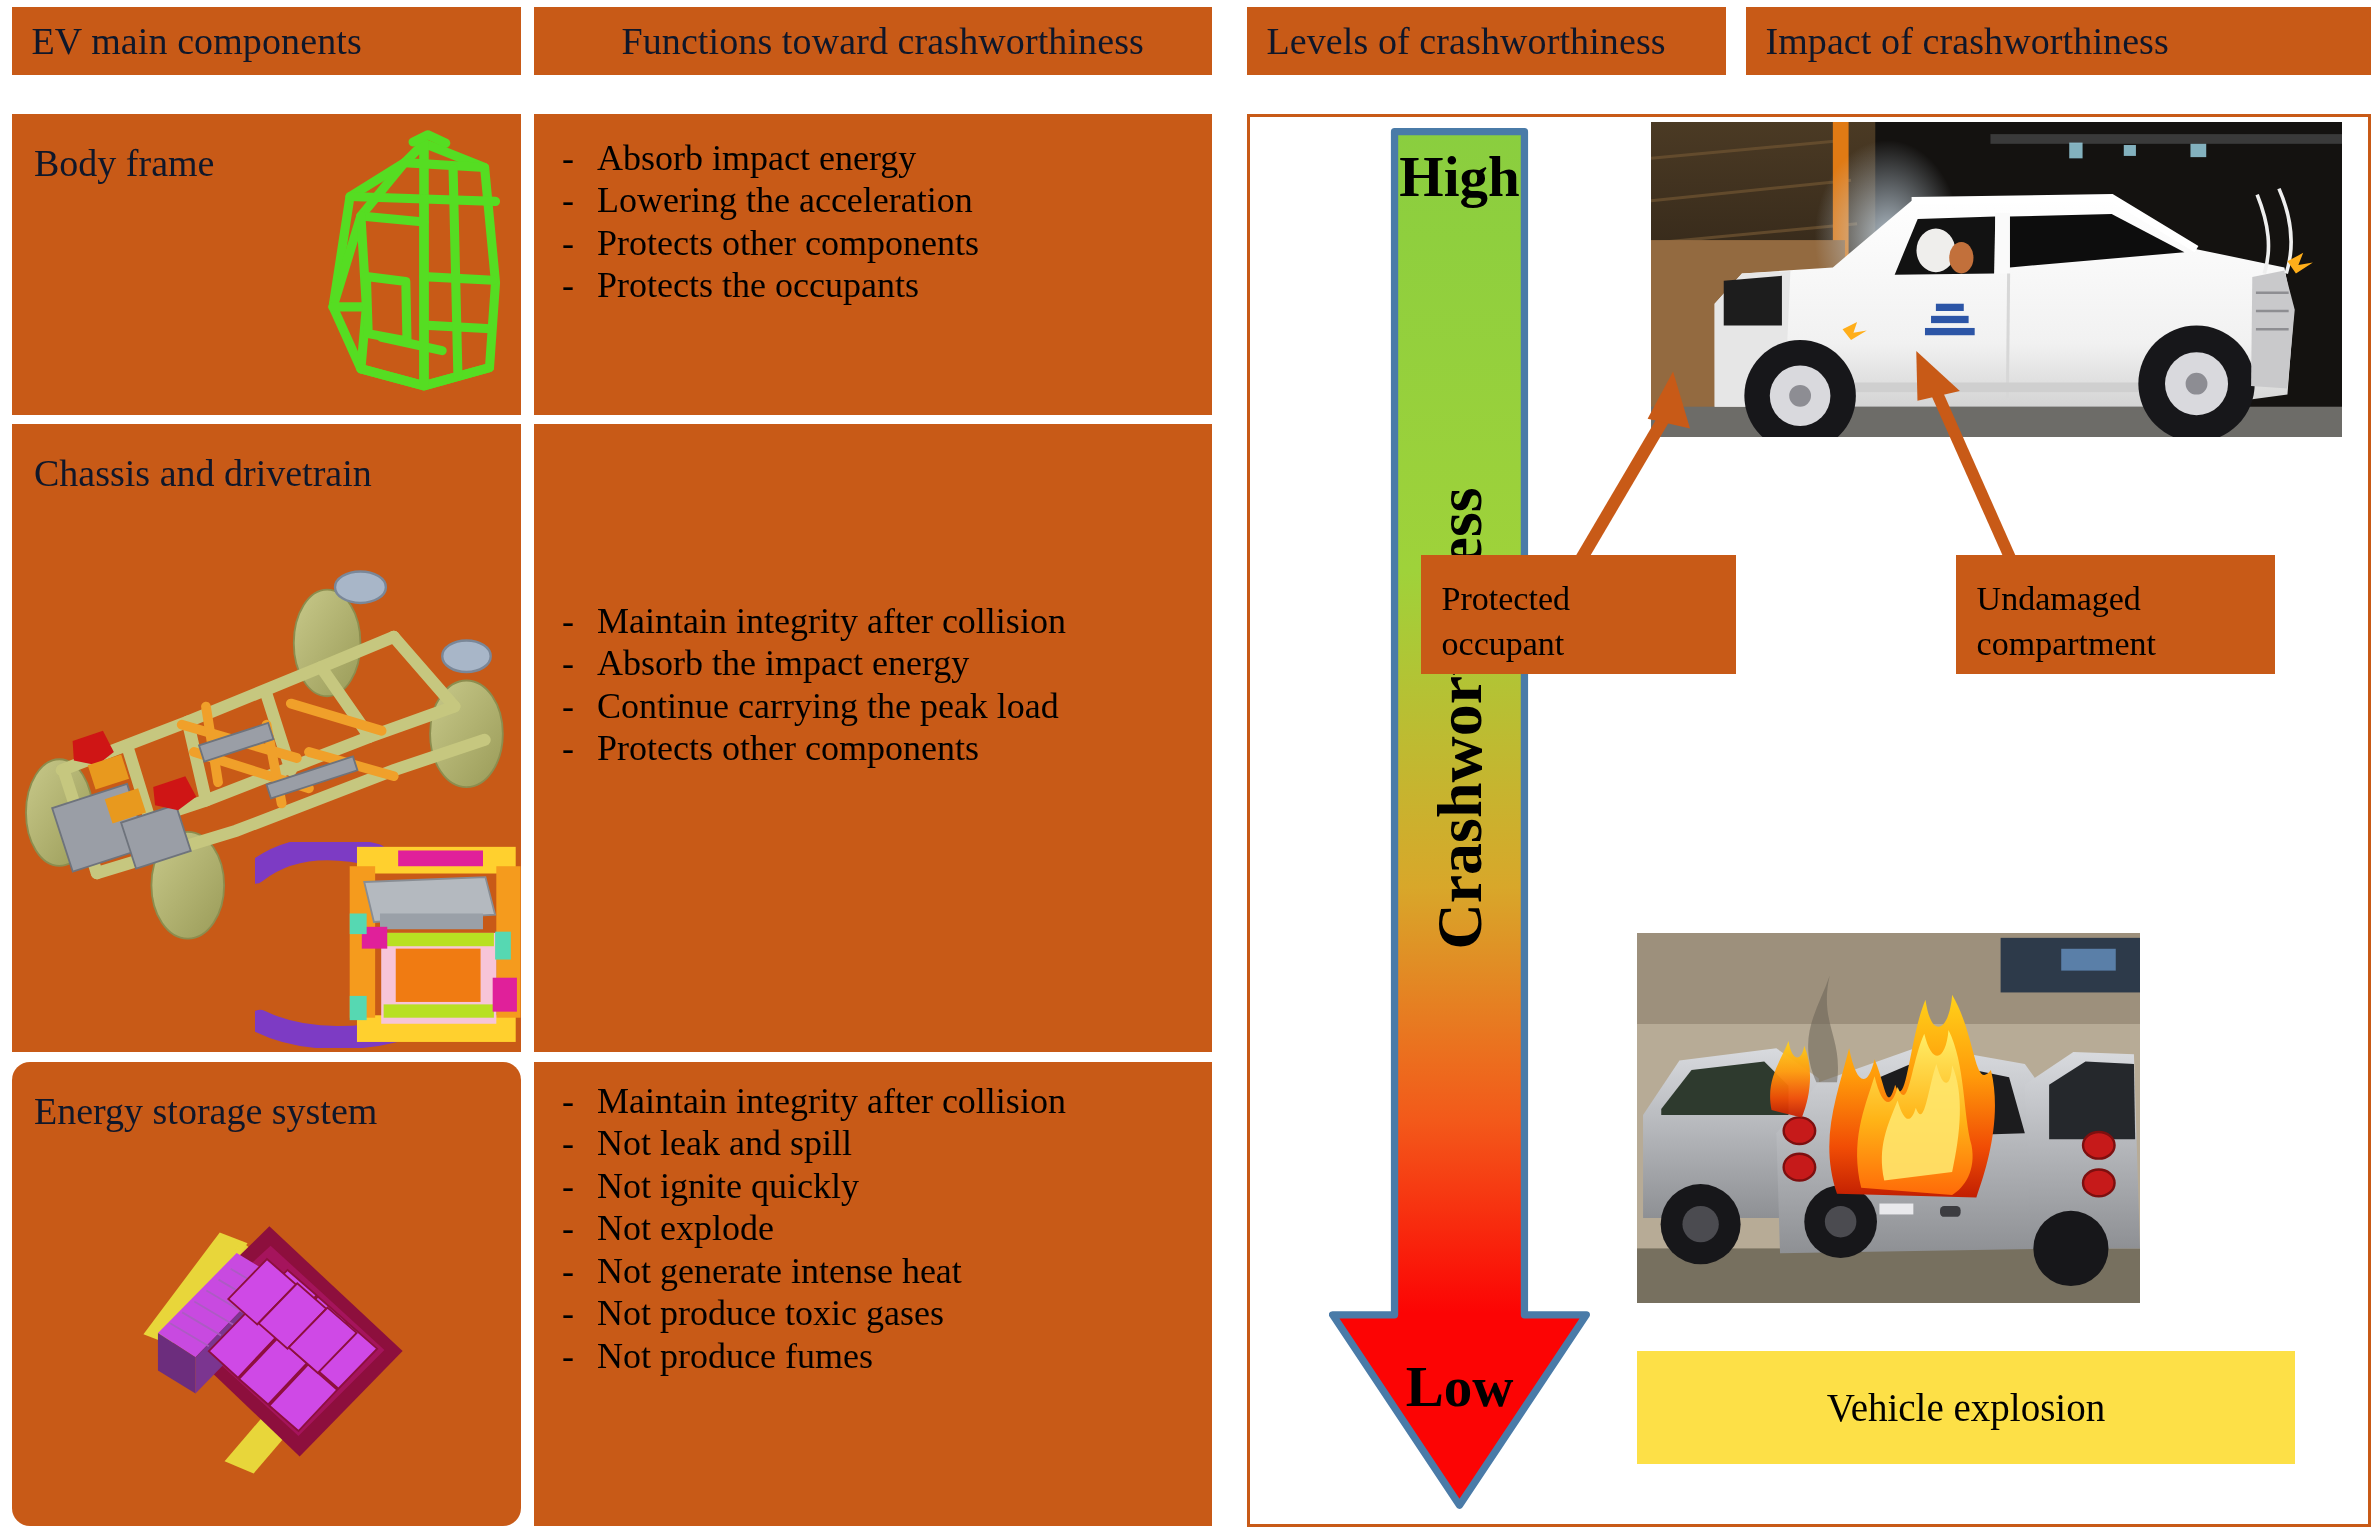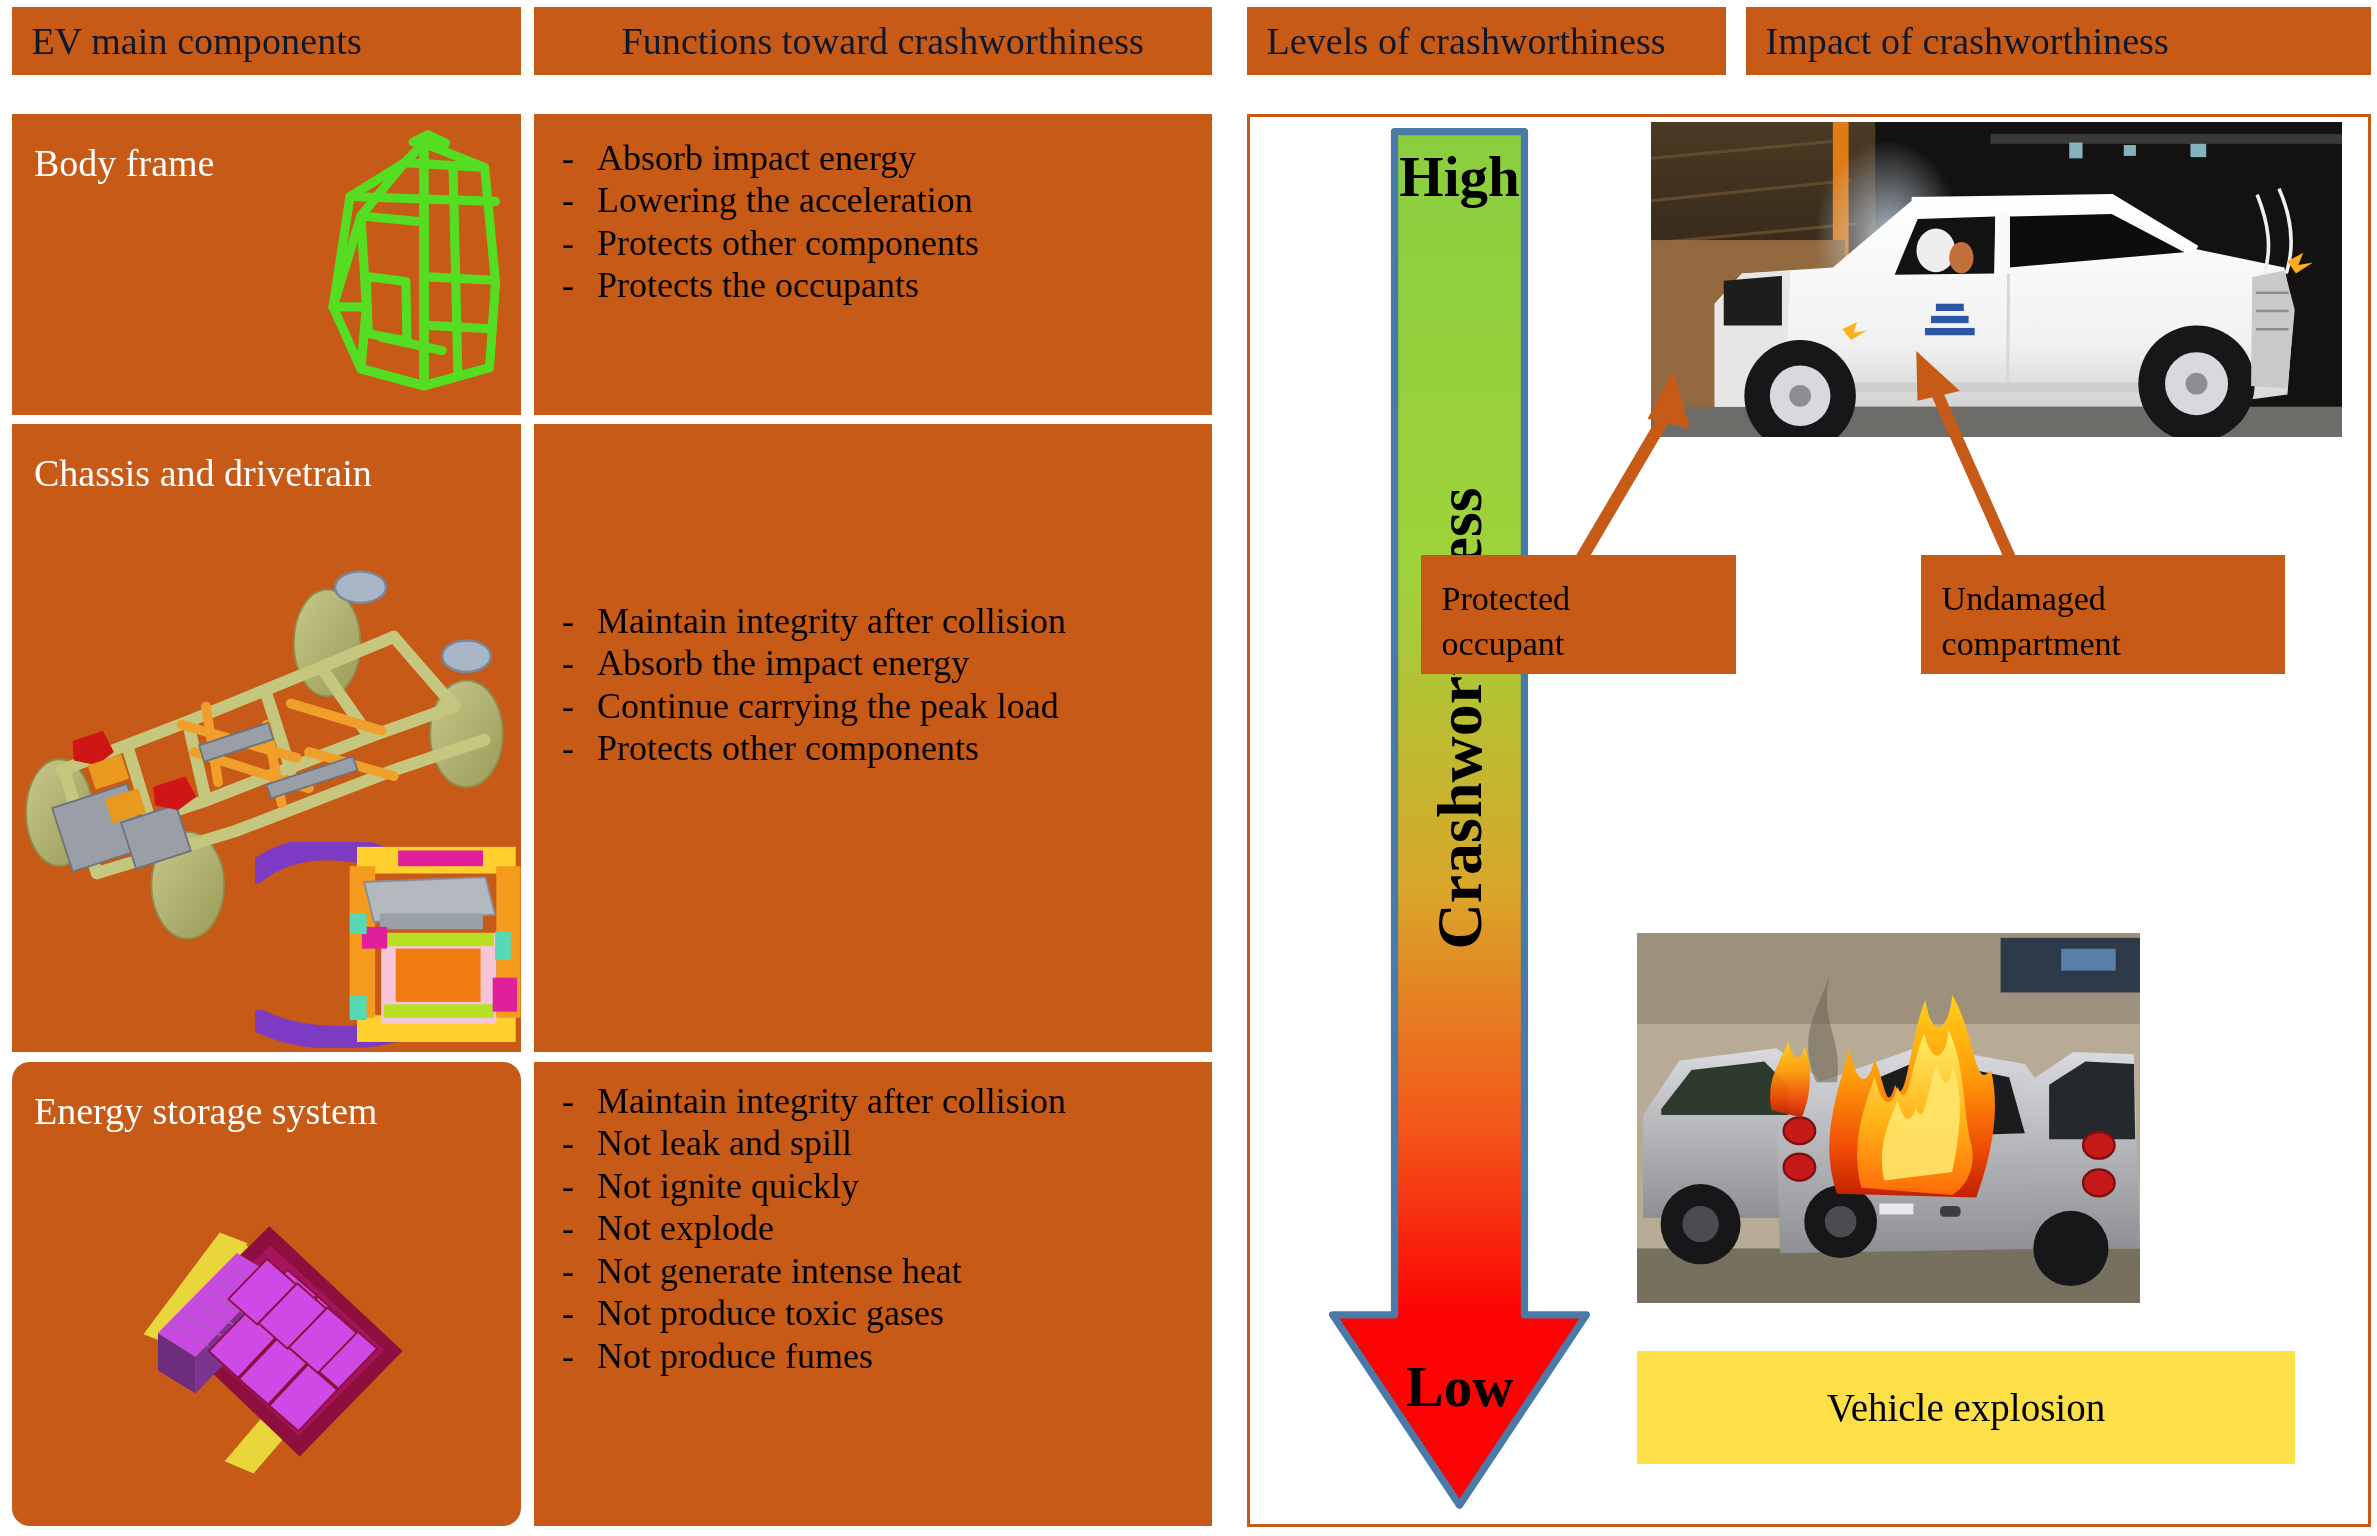--- a/index.html
+++ b/index.html
@@ -24,21 +24,21 @@
     font-size: 38px;
     color: #0f172a;
     letter-spacing: 0.1px;
     white-space: nowrap;
   }
 
   
   .cell-title {
     position: absolute;
     left: 22px; top: 27px;
-    font-size: 38px; color: #ffffff;
+    font-size: 38px; color: #0f172a;
     white-space: nowrap;
   }
 
   .fn-list {
     position: absolute;
     left: 28px;
     font-size: 36px;
     color: #000;
     line-height: 1.18;
   }
@@ -518,21 +518,21 @@
         <path d="M258 505 L96 140 L78 148 L240 512 Z"></path>
         <path d="M58 86 L130 152 L60 168 Z"></path>
       </g>
     </svg>
 
     <div class="callout" style="left:171px; top:438px; width:315px; height:119px;">
       <div>Protected</div>
       <div>occupant</div>
     </div>
 
-    <div class="callout" style="left:671px; top:438px; width:364px; height:119px;">
+    <div class="callout" style="left:706px; top:438px; width:319px; height:119px;">
       <div>Undamaged</div>
       <div>compartment</div>
     </div>
 
     <div class="photo" id="firePhoto">
       <svg width="503" height="370" viewBox="0 0 830 610" preserveAspectRatio="none">
         <defs>
           <linearGradient id="carSil" x1="0" y1="0" x2="0" y2="1">
             <stop offset="0%" stop-color="#d8dade"></stop>
               <stop offset="100%" stop-color="#8e9094"></stop>

